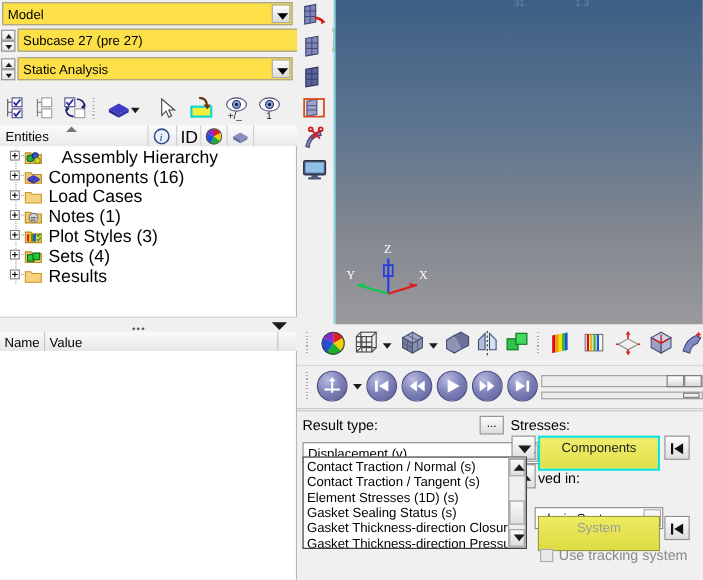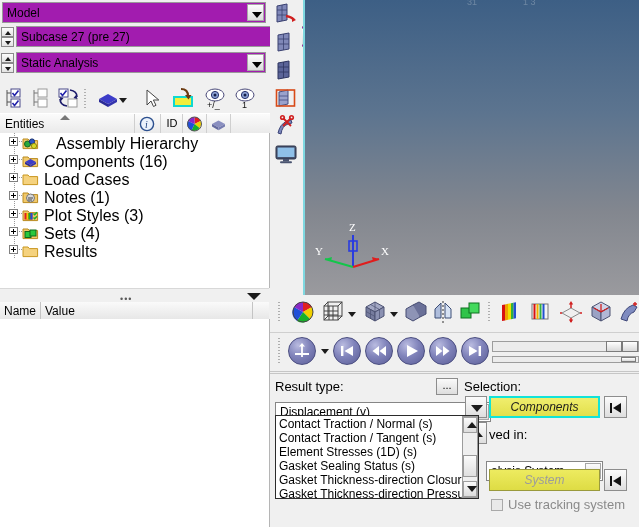--- a/index.html
+++ b/index.html
@@ -26,21 +26,21 @@
   .spin .sb.up{top:0;}
   .spin .sb.dn{top:10px;}
   .spin .sb i{
     position:absolute;left:3px;top:3px;width:0;height:0;
     border-left:3px solid transparent;border-right:3px solid transparent;
   }
   .spin .sb.up i{border-bottom:4px solid #1b1b1b;}
   .spin .sb.dn i{border-top:4px solid #1b1b1b;}
 
   .combo{
-    position:absolute;height:21px;background:#a21caf;
+    position:absolute;height:21px;background:#fde047;
     border:1px solid #9a9a9a;box-sizing:border-box;
   }
   .combo .txt{
     position:absolute;left:4px;top:3px;right:20px;
     font-size:12px;color:#000;white-space:nowrap;overflow:hidden;
   }
   .combo .arrowbox{
     position:absolute;right:1px;top:1px;width:17px;bottom:1px;
     background:linear-gradient(#fdfdfd,#dcdcdc);
     border:1px solid #a8a8a8;box-sizing:border-box;
@@ -164,23 +164,23 @@
   .dlsb .ar.dn i{top:4px;border-top:6px solid #1b1b1b;}
   .dlsb .th{position:absolute;left:0;width:100%;
     background:linear-gradient(#fbfbfb,#dfdfdf);border:1px solid #9a9a9a;box-sizing:border-box;}
 
   .arrowbtn{position:absolute;width:22px;height:22px;
     background:linear-gradient(#fcfcfc,#dedede);border:1px solid #8d8d8d;box-sizing:border-box;}
   .arrowbtn i{position:absolute;left:5px;top:8px;width:0;height:0;
     border-left:6px solid transparent;border-right:6px solid transparent;border-top:7px solid #1b1b1b;}
   .arrowbtn.up i{top:7px;border-top:none;border-bottom:7px solid #1b1b1b;}
 
-  .ybtn{position:absolute;height:22px;background:linear-gradient(#f0ee6e,#e2e04b);
+  .ybtn{position:absolute;height:32px;background:linear-gradient(#f0ee6e,#e2e04b);
         border:2px solid #12e3d8;box-sizing:border-box;
-        font-size:12px;color:#1d1d1d;text-align:center;line-height:18px;font-style:italic;}
+        font-size:12px;color:#1d1d1d;text-align:center;line-height:18px;}
   .ybtn.plain{border:1px solid #9a9a3c;color:#9c9c9c;
               background:linear-gradient(#edeb60,#dedc44);line-height:20px;}
 
   .prevbtn{position:absolute;width:23px;height:22px;
     background:linear-gradient(#fcfcfc,#dedede);border:1px solid #8d8d8d;box-sizing:border-box;}
   .prevbtn .bar2{position:absolute;left:5px;top:6px;width:2px;height:10px;background:#111;}
   .prevbtn .tri{position:absolute;left:8px;top:6px;width:0;height:0;
     border-top:5px solid transparent;border-bottom:5px solid transparent;border-right:8px solid #111;}
 
   .chk{position:absolute;width:12px;height:12px;background:#e9e9e9;
@@ -309,21 +309,21 @@
 
       <div class="hcell" style="left:134px;width:26px;">
         <div class="hicon" style="left:4px;">
           <svg width="17" height="16" viewBox="0 0 17 16">
             <circle cx="8" cy="8" r="6.6" fill="#eaf1fb" stroke="#2b4f8e" stroke-width="1.4"></circle>
             <text x="6" y="12" font-size="10" font-style="italic" font-family="Liberation Serif" fill="#1b3f7e">i</text>
           </svg>
         </div>
       </div>
       <div class="hcell" style="left:160px;width:22px;">
-        <div class="hicon" style="left:2px;top:3px;width:18px;font-size:11px;text-align:center;">ID</div>
+        <div class="hicon" style="left:2px;top:3px;width:18px;font-size:16px;text-align:center;">ID</div>
       </div>
       <div class="hcell" style="left:182px;width:24px;">
         <div class="hicon" style="left:3px;">
           <svg width="17" height="16" viewBox="0 0 16 16">
             <circle cx="8" cy="8" r="7" fill="#ddd"></circle>
             <path d="M8 8 L8 1 A7 7 0 0 1 14 5 Z" fill="#e02020"></path>
             <path d="M8 8 L14 5 A7 7 0 0 1 13 12 Z" fill="#f0d000"></path>
             <path d="M8 8 L13 12 A7 7 0 0 1 5 14.5 Z" fill="#17b02a"></path>
             <path d="M8 8 L5 14.5 A7 7 0 0 1 1.5 5 Z" fill="#2050d8"></path>
             <path d="M8 8 L1.5 5 A7 7 0 0 1 8 1 Z" fill="#8a28c8"></path>
@@ -702,21 +702,21 @@
     <div class="dlsb" style="left:192px;top:42px;width:16px;height:82px;">
       <div class="ar up" style="top:0;">
           <i></i>
         </div>
       <div class="th" style="top:38px;height:22px;"></div>
       <div class="ar dn" style="bottom:0;">
           <i></i>
         </div>
     </div>
 
-    <div class="lbl" style="left:194px;top:5px;">Selection:</div>
+    <div class="lbl" style="left:194px;top:5px;">Stresses:</div>
 
     <div class="arrowbtn" style="left:195px;top:22px;">
         <i></i>
       </div>
     <div class="ybtn" style="left:219px;top:22px;width:111px;">Components</div>
     <div class="prevbtn" style="left:334px;top:22px;">
       <div class="bar2"></div>
       <div class="tri"></div>
     </div>
 

